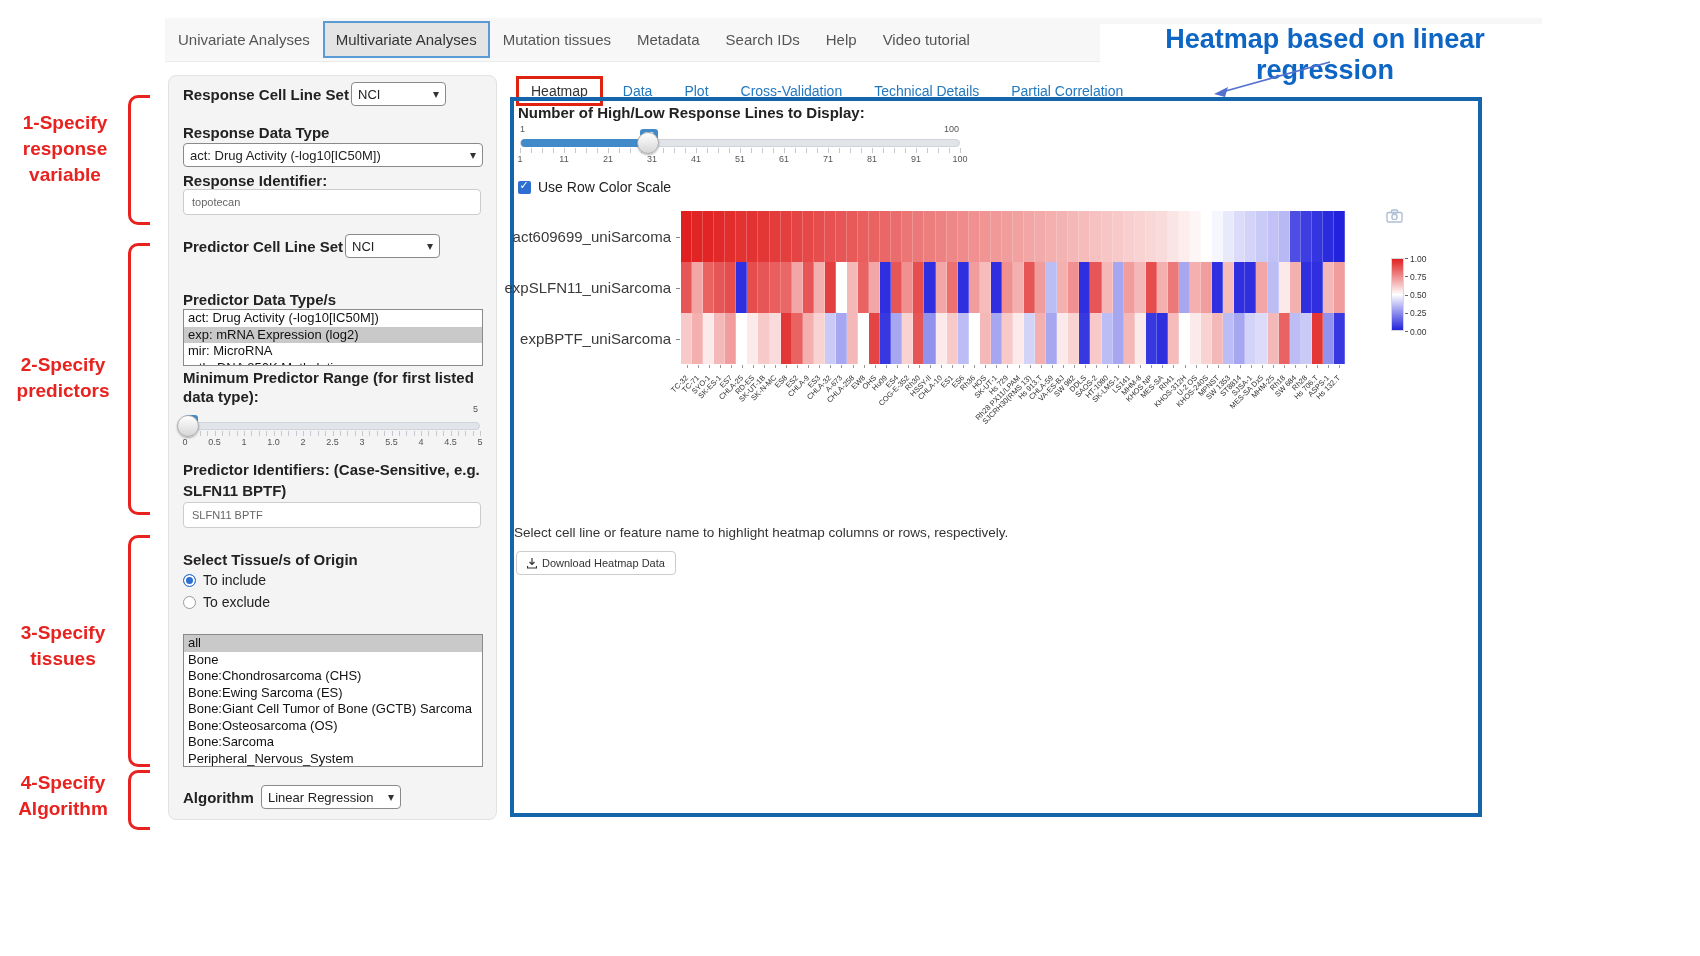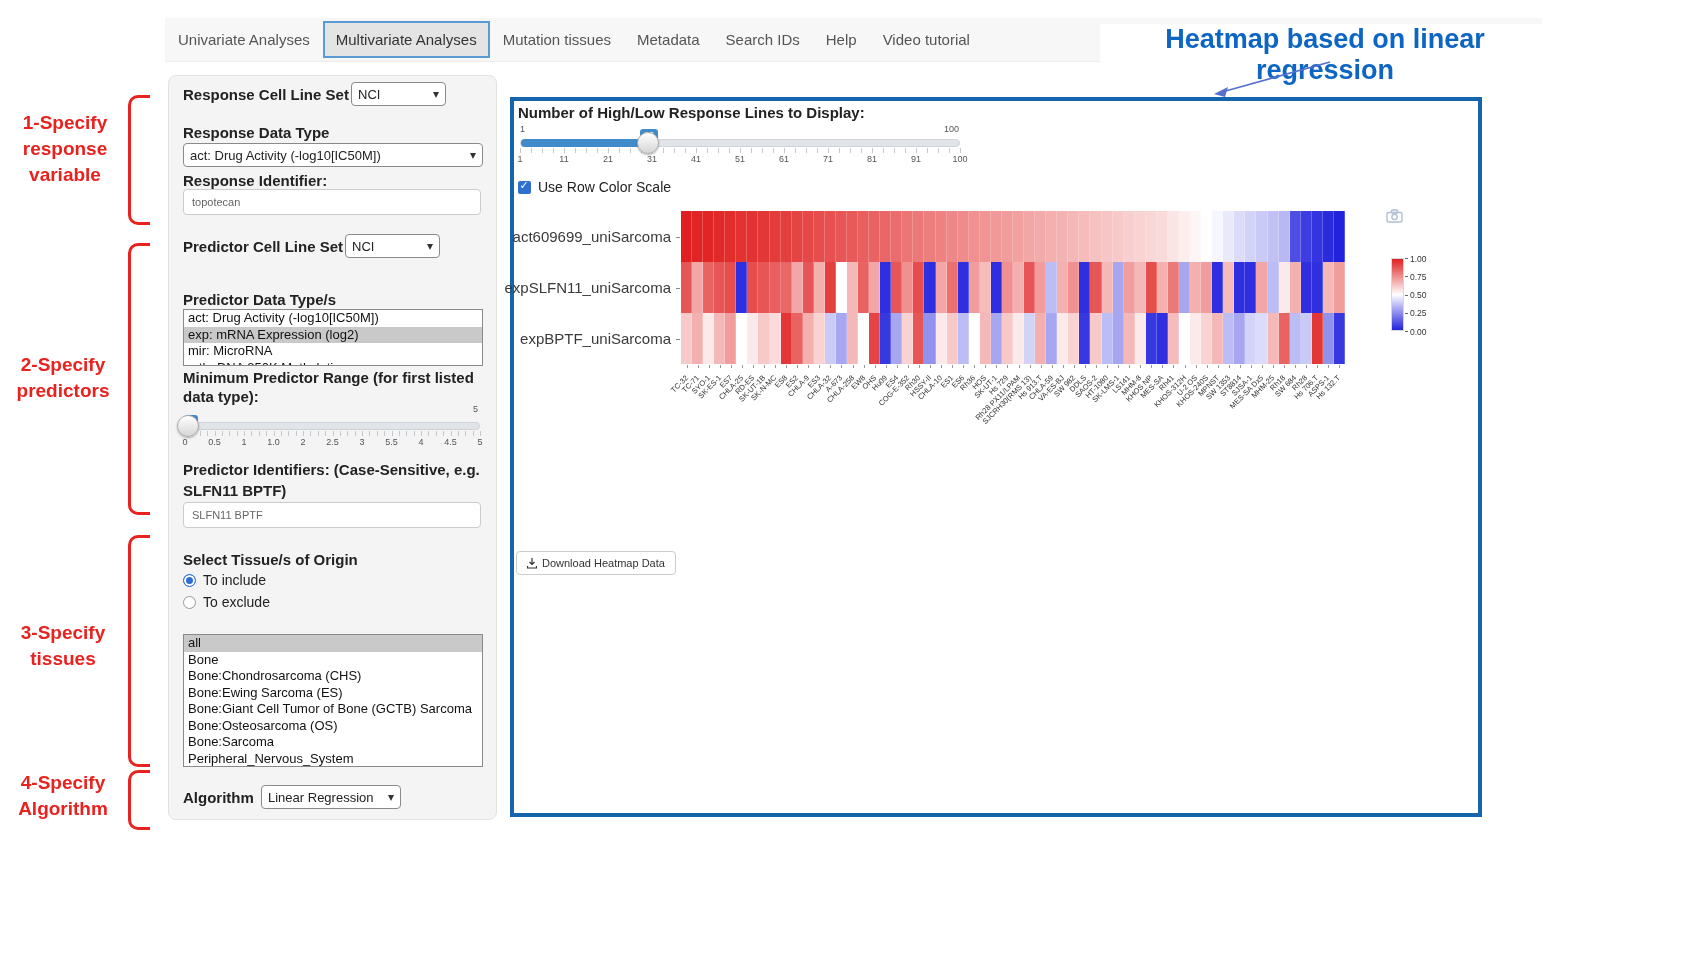--- a/index.html
+++ b/index.html
@@ -225,20 +225,28 @@
         <div class="lb-item">Bone:Sarcoma</div>
         <div class="lb-item">Peripheral_Nervous_System</div>
       </div>
 
     <div class="f-label" style="left:14px; top:713px;">Algorithm</div>
     <div class="sel" style="position:absolute; left:92px; top:709px; width:140px;">
         <span>Linear Regression</span>
       </div>
   </div>
 
+  <div class="tabsrow" id="tabsrow">
+      <div class="tab active">Heatmap</div>
+      <div class="tab">Data</div>
+      <div class="tab">Plot</div>
+      <div class="tab">Cross-Validation</div>
+      <div class="tab">Technical Details</div>
+      <div class="tab">Partial Correlation</div>
+    </div>
 
   <div class="bluebox"></div>
 
   <div class="hm-title" style="left:518px; top:104px;">Number of High/Low Response Lines to Display:</div>
   <div class="mini-lab" style="left:520px; top:124px;">1</div>
   <div class="mini-lab" style="left:944px; top:124px;">100</div>
   <div class="bubble" style="left:640px; top:121px;">30</div>
   <div class="track" style="left:520px; top:139px; width:440px;">
     <div class="track-fill" style="left:0; top:-1px; width:128px;"></div>
   </div>
@@ -633,20 +641,21 @@
       <div class="cbar-mark" style="left: 1405px; top: 276.25px;"></div>
       <div class="cbar-tick" style="left: 1410px; top: 271.75px;">0.75</div>
       <div class="cbar-mark" style="left: 1405px; top: 294.5px;"></div>
       <div class="cbar-tick" style="left: 1410px; top: 290px;">0.50</div>
       <div class="cbar-mark" style="left: 1405px; top: 312.75px;"></div>
       <div class="cbar-tick" style="left: 1410px; top: 308.25px;">0.25</div>
       <div class="cbar-mark" style="left: 1405px; top: 331px;"></div>
       <div class="cbar-tick" style="left: 1410px; top: 326.5px;">0.00</div>
     </div>
 
+  <div class="hint">Select cell line or feature name to highlight heatmap columns or rows, respectively.</div>
 
   <button class="dl-btn">
     <svg width="10" height="11" viewBox="0 0 10 11">
       <path d="M5 0 v6 M2.5 4 L5 6.5 L7.5 4" fill="none" stroke="#333" stroke-width="1.2"></path>
       <path d="M0.5 8 v2 h9 v-2" fill="none" stroke="#333" stroke-width="1.2"></path>
     </svg>
     <span>Download Heatmap Data</span>
   </button>
 
 </div>

